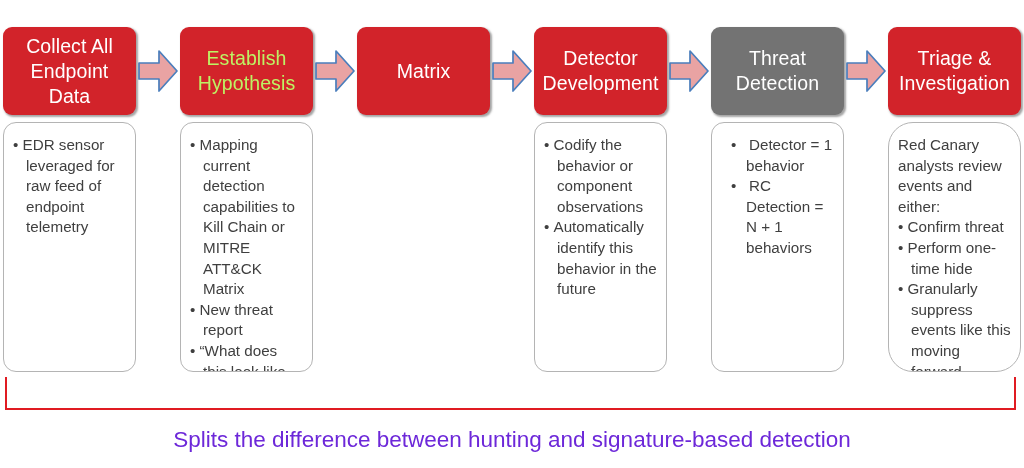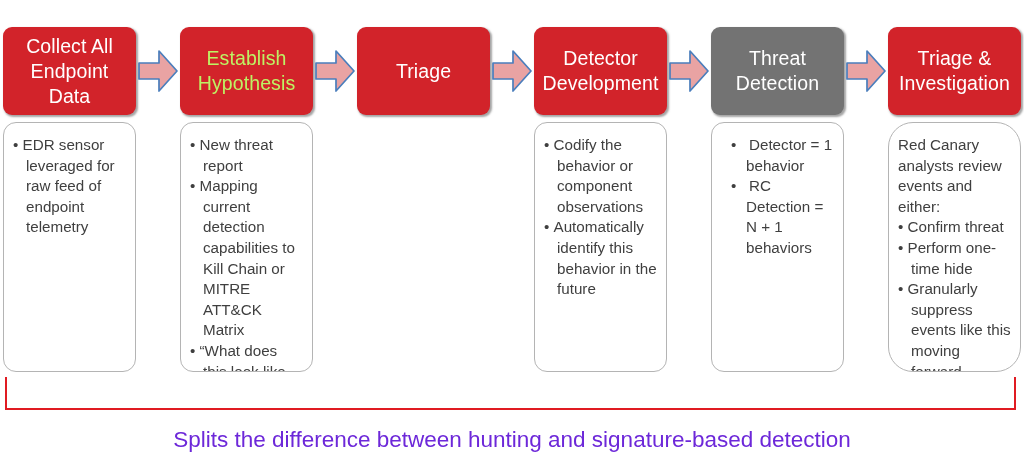--- a/index.html
+++ b/index.html
@@ -153,33 +153,33 @@
       </div>
       <div class="arrow-cell">
         <svg width="42" height="48" viewBox="0 0 42 48" xmlns="http://www.w3.org/2000/svg">
           <polygon points="2,16 22,16 22,4 40,24 22,44 22,32 2,32" fill="#e9a3a3" stroke="#4a7ebc" stroke-width="1.7" stroke-linejoin="round"></polygon>
         </svg>
       </div>
       <div class="column" style="width: 146px;">
         <div class="stage-box" style="background: rgb(210, 35, 42); color: #bef264;">Establish Hypothesis</div>
         <div class="detail-box" style="border-color: rgb(180, 180, 180);">
           <ul>
+            <li class="bullet">Mapping current detection capabilities to Kill Chain or MITRE ATT&amp;CK Matrix</li>
             <li class="bullet">New threat report</li>
-            <li class="bullet">Mapping current detection capabilities to Kill Chain or MITRE ATT&amp;CK Matrix</li>
             <li class="bullet">“What does this look like on the endpoint?”</li>
           </ul>
         </div>
       </div>
       <div class="arrow-cell">
         <svg width="42" height="48" viewBox="0 0 42 48" xmlns="http://www.w3.org/2000/svg">
           <polygon points="2,16 22,16 22,4 40,24 22,44 22,32 2,32" fill="#e9a3a3" stroke="#4a7ebc" stroke-width="1.7" stroke-linejoin="round"></polygon>
         </svg>
       </div>
       <div class="column" style="width: 146px;">
-        <div class="stage-box" style="background: rgb(210, 35, 42); color: rgb(255, 255, 255);">Triage</div>
+        <div class="stage-box" style="background: rgb(210, 35, 42); color: rgb(255, 255, 255);">Matrix</div>
       </div>
       <div class="arrow-cell">
         <svg width="42" height="48" viewBox="0 0 42 48" xmlns="http://www.w3.org/2000/svg">
           <polygon points="2,16 22,16 22,4 40,24 22,44 22,32 2,32" fill="#e9a3a3" stroke="#4a7ebc" stroke-width="1.7" stroke-linejoin="round"></polygon>
         </svg>
       </div>
       <div class="column" style="width: 146px;">
         <div class="stage-box" style="background: rgb(210, 35, 42); color: rgb(255, 255, 255);">Detector Development</div>
         <div class="detail-box" style="border-color: rgb(180, 180, 180);">
           <ul>

